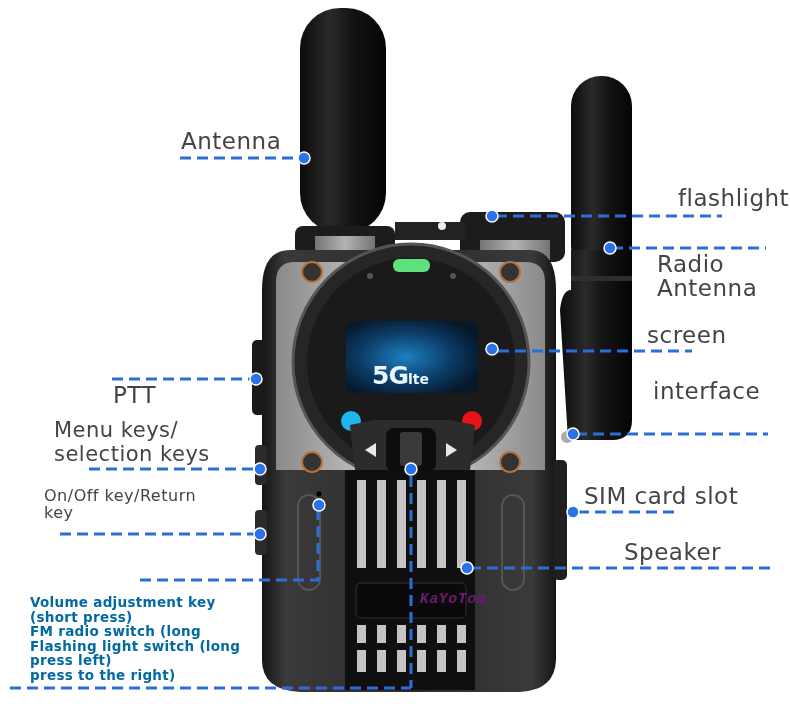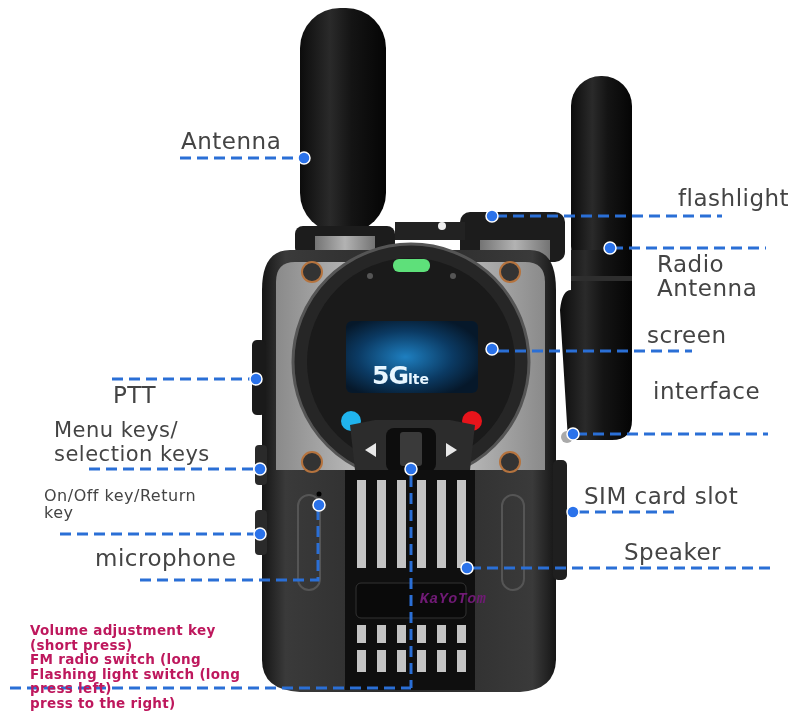--- a/index.html
+++ b/index.html
@@ -2,21 +2,21 @@
 <html><head>
 <meta charset="utf-8">
 <style>
   html, body { margin: 0; padding: 0; background: #ffffff; }
   body { width: 790px; height: 720px; position: relative; overflow: hidden; font-family: "DejaVu Sans", sans-serif; }
   .stage { position: absolute; left: 0; top: 0; width: 790px; height: 720px; }
   .label { position: absolute; color: #444444; font-family: "DejaVu Sans", sans-serif; white-space: nowrap; letter-spacing: 0.5px; }
   .label.big { font-size: 23px; }
   .label.mid { font-size: 21px; line-height: 23px; }
   .label.small { font-size: 16px; line-height: 17px; }
-  .label.tiny { font-size: 13.5px; line-height: 14.5px; font-weight: bold; color: #be185d; letter-spacing: 0.3px; margin-top: 28px; }
+  .label.tiny { font-size: 13.5px; line-height: 14.5px; font-weight: bold; color: #0369a1; letter-spacing: 0.3px; }
   .callout { position: absolute; left: 0; top: 0; width: 790px; height: 720px; pointer-events: none; }
   .callout line, .callout polyline { stroke: #2a6fd6; stroke-width: 3; stroke-dasharray: 11 6; fill: none; }
   .callout circle { fill: #2a72ea; stroke: #ffffff; stroke-width: 1.5; }
 </style>
 </head>
 <body>
 
 <div class="stage">
 
   <svg width="790" height="720" style="position:absolute;left:0;top:0;">
@@ -188,21 +188,20 @@
   </div>
   <div class="label mid" style="left:54px;top:418px;line-height:24px;">
     <div>Menu keys/</div>
     <div>selection keys</div>
   </div>
   <div class="label small" style="left:44px;top:487px;">
     <div>On/Off key/Return</div>
     <div>key</div>
   </div>
   <div class="label big" style="left:584px;top:483px;">SIM card slot</div>
-  <div class="label big" style="left:95px;top:545px;">microphone</div>
   <div class="label big" style="left:624px;top:539px;text-align:center;">Speaker</div>
   <div class="label tiny" style="left:30px;top:595px;">
     <div>Volume adjustment key</div>
     <div>(short press)</div>
     <div>FM radio switch (long</div>
     <div>Flashing light switch (long</div>
     <div>press left)</div>
     <div>press to the right)</div>
   </div>
 </div>

